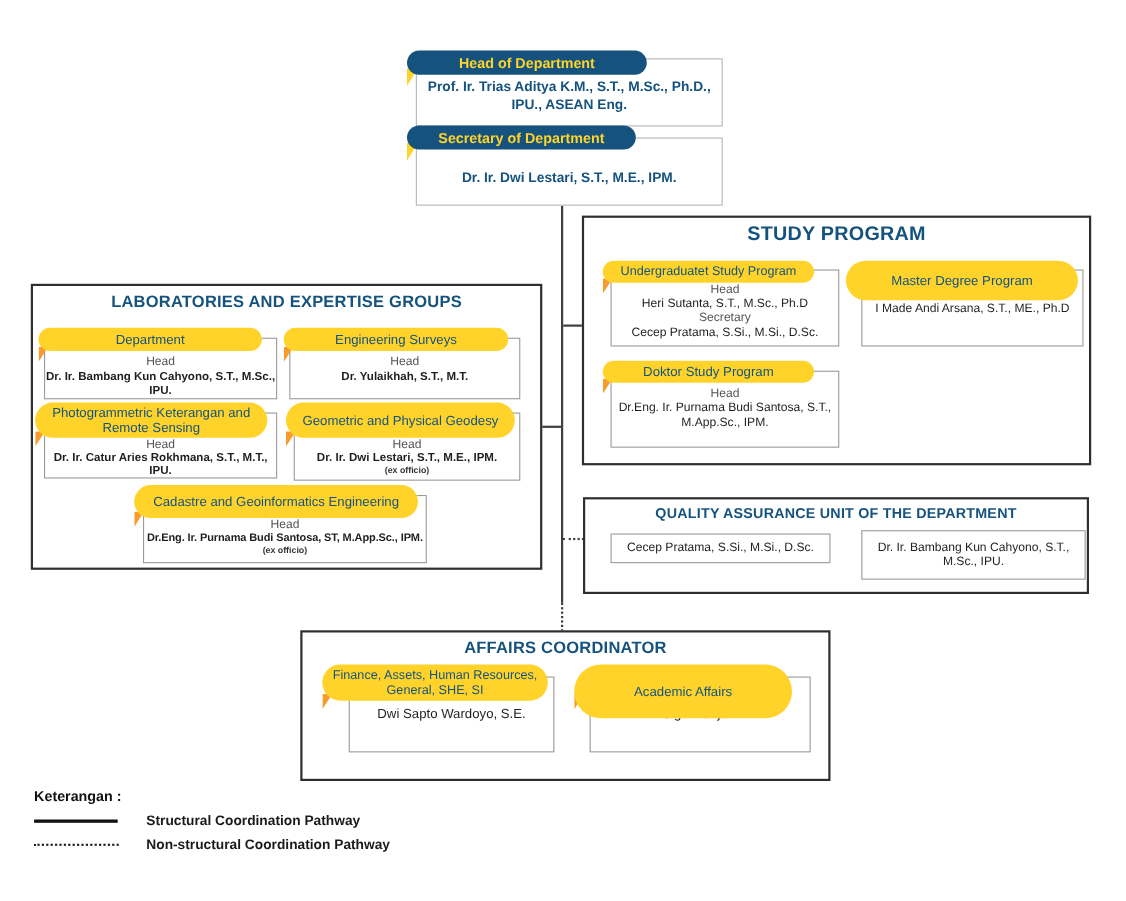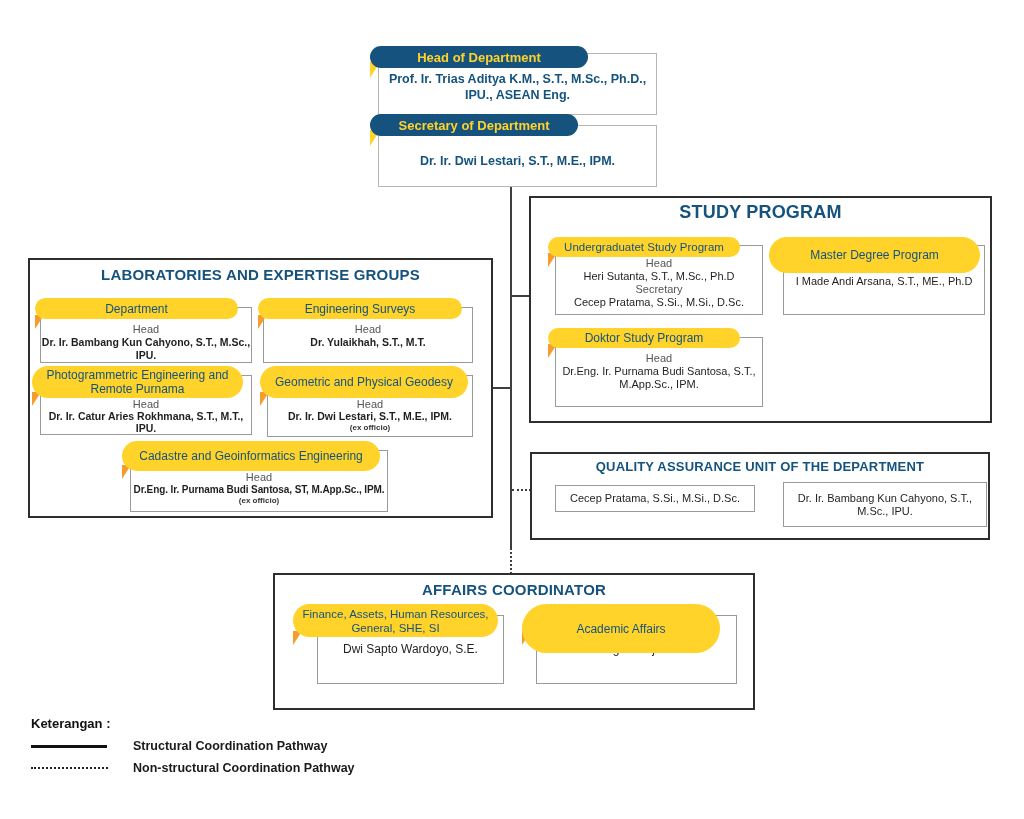--- a/index.html
+++ b/index.html
@@ -82,21 +82,21 @@
     <div class="name-sm">Dr. Yulaikhah, S.T., M.T.</div>
   </div>
   <div class="fold fold-orange" style="left:258px;top:315px"></div>
   <div class="pill-yellow nowrap" style="left:258px;top:298px;width:204px;height:21px">Engineering Surveys</div>
 
   <div class="wbox" style="left:40px;top:375px;width:212px;height:60px;padding-top:22px">
     <div class="role" style="line-height:12px">Head</div>
     <div class="name-sm" style="line-height:12px">Dr. Ir. Catur Aries Rokhmana, S.T., M.T., IPU.</div>
   </div>
   <div class="fold fold-orange" style="left:32px;top:392px"></div>
-  <div class="pill-yellow" style="left:32px;top:366px;width:211px;height:32px">Photogrammetric Engineering and Remote Purnama</div>
+  <div class="pill-yellow" style="left:32px;top:366px;width:211px;height:32px">Photogrammetric Keterangan and Remote Sensing</div>
 
   <div class="wbox" style="left:267px;top:375px;width:206px;height:62px;padding-top:22px">
     <div class="role" style="line-height:12px">Head</div>
     <div class="name-sm" style="line-height:13px">Dr. Ir. Dwi Lestari, S.T., M.E., IPM.</div>
     <div class="note">(ex officio)</div>
   </div>
   <div class="fold fold-orange" style="left:260px;top:392px"></div>
   <div class="pill-yellow" style="left:260px;top:366px;width:208px;height:32px">Geometric and Physical Geodesy</div>
 
   <div class="wbox" style="left:130px;top:450px;width:258px;height:62px;padding-top:20px">

